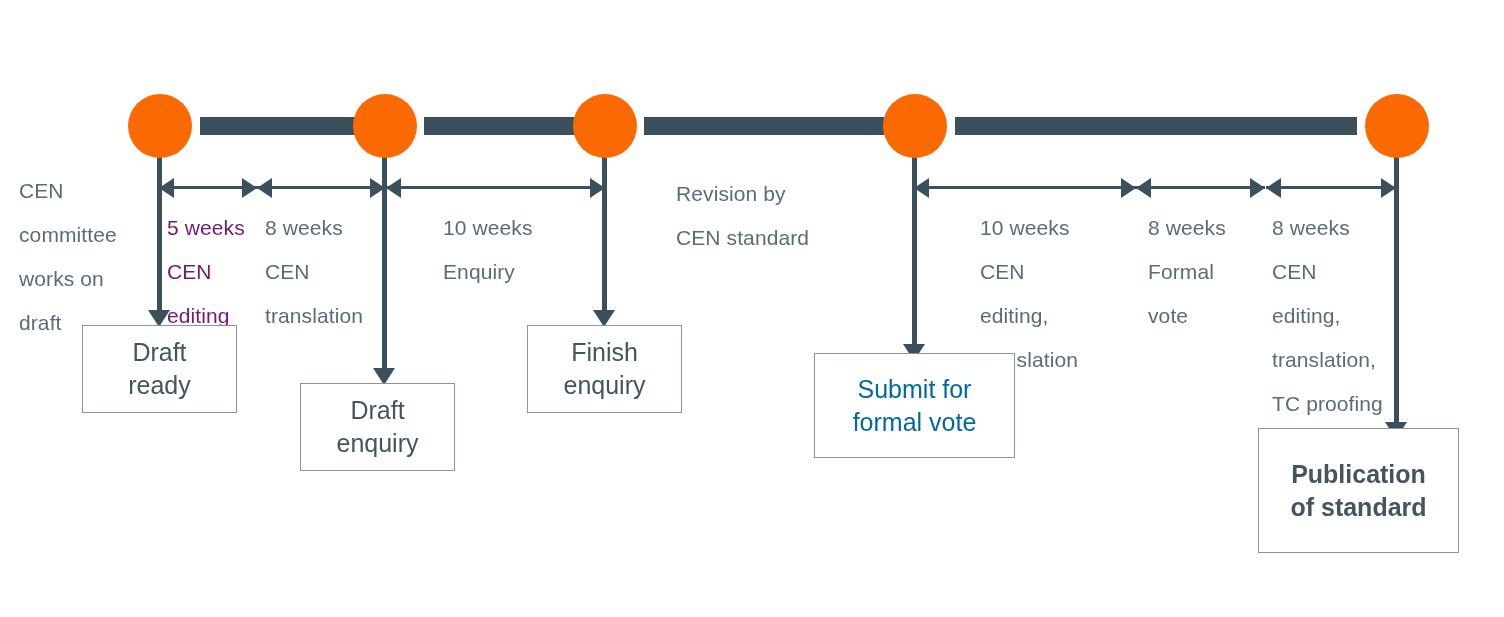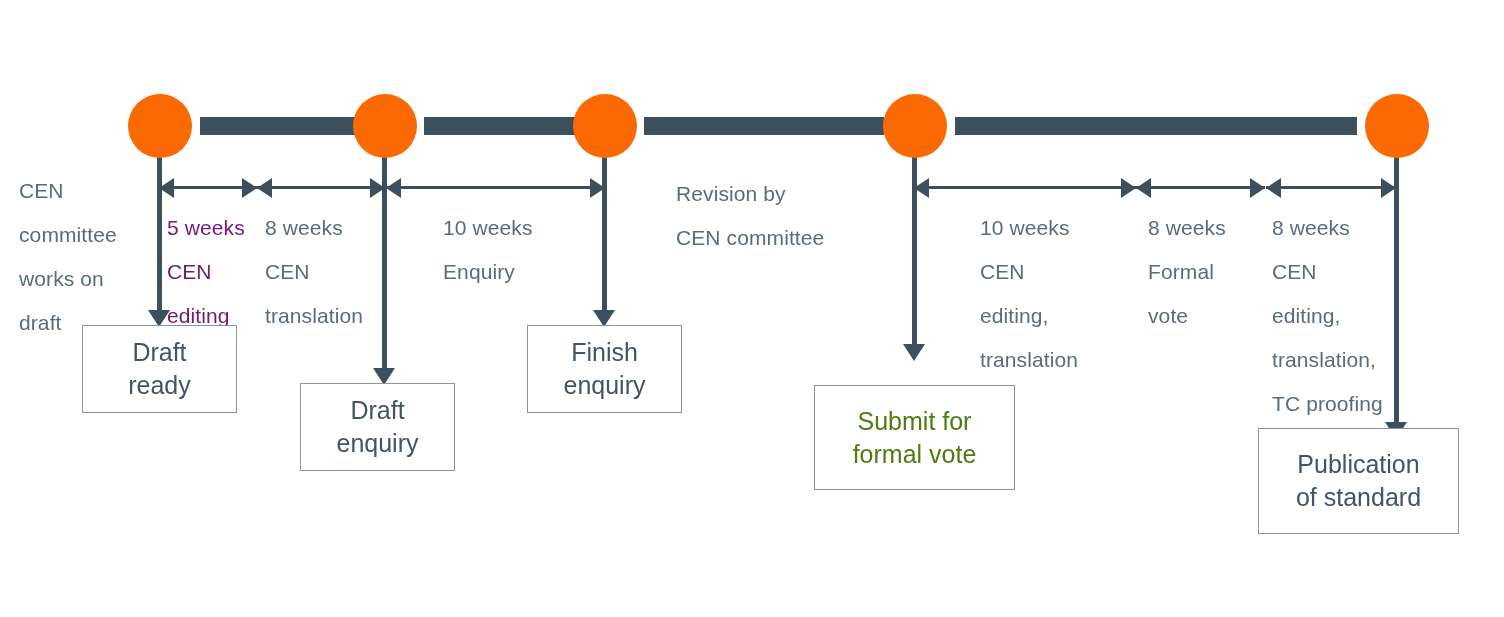--- a/index.html
+++ b/index.html
@@ -183,21 +183,21 @@
 editing</div>
 
   <div class="note" style="left: 265px; top: 206px; width: 120px; color: rgb(91, 108, 121);">8 weeks
 CEN
 translation</div>
 
   <div class="note" style="left: 443px; top: 206px; width: 160px; color: rgb(91, 108, 121);">10 weeks
 Enquiry</div>
 
   <div class="note" style="left: 676px; top: 172px; width: 200px; color: rgb(91, 108, 121);">Revision by
-CEN committee</div>
+CEN standard</div>
 
   <div class="note" style="left: 980px; top: 206px; width: 125px; color: rgb(91, 108, 121);">10 weeks
 CEN
 editing,
 translation</div>
 
   <div class="note" style="left: 1148px; top: 206px; width: 100px; color: rgb(91, 108, 121);">8 weeks
 Formal
 vote</div>
 
@@ -209,19 +209,19 @@
 
   <div class="outcome-box" style="left: 82px; top: 325px; width: 155px; height: 88px; border-color: rgb(138, 149, 157); color: rgb(68, 85, 95);">Draft
 ready</div>
 
   <div class="outcome-box" style="left: 300px; top: 383px; width: 155px; height: 88px; border-color: rgb(138, 149, 157); color: rgb(68, 85, 95);">Draft
 enquiry</div>
 
   <div class="outcome-box" style="left: 527px; top: 325px; width: 155px; height: 88px; border-color: rgb(138, 149, 157); color: rgb(68, 85, 95);">Finish
 enquiry</div>
 
-  <div class="outcome-box" style="left: 814px; top: 353px; width: 201px; height: 105px; border-color: rgb(138, 149, 157); color: #4d7c0f; margin-top: 32px;">Submit for
+  <div class="outcome-box" style="left: 814px; top: 353px; width: 201px; height: 105px; border-color: rgb(138, 149, 157); color: #0369a1;">Submit for
 formal vote</div>
 
-  <div class="outcome-box" style="left: 1258px; top: 428px; width: 201px; height: 106px; border-color: rgb(138, 149, 157); color: rgb(68, 85, 95);">Publication
+  <div class="outcome-box" style="left: 1258px; top: 428px; width: 201px; height: 125px; border-color: rgb(138, 149, 157); color: rgb(68, 85, 95); font-weight: bold;">Publication
 of standard</div>
 
 </div>
 
 </body></html>

